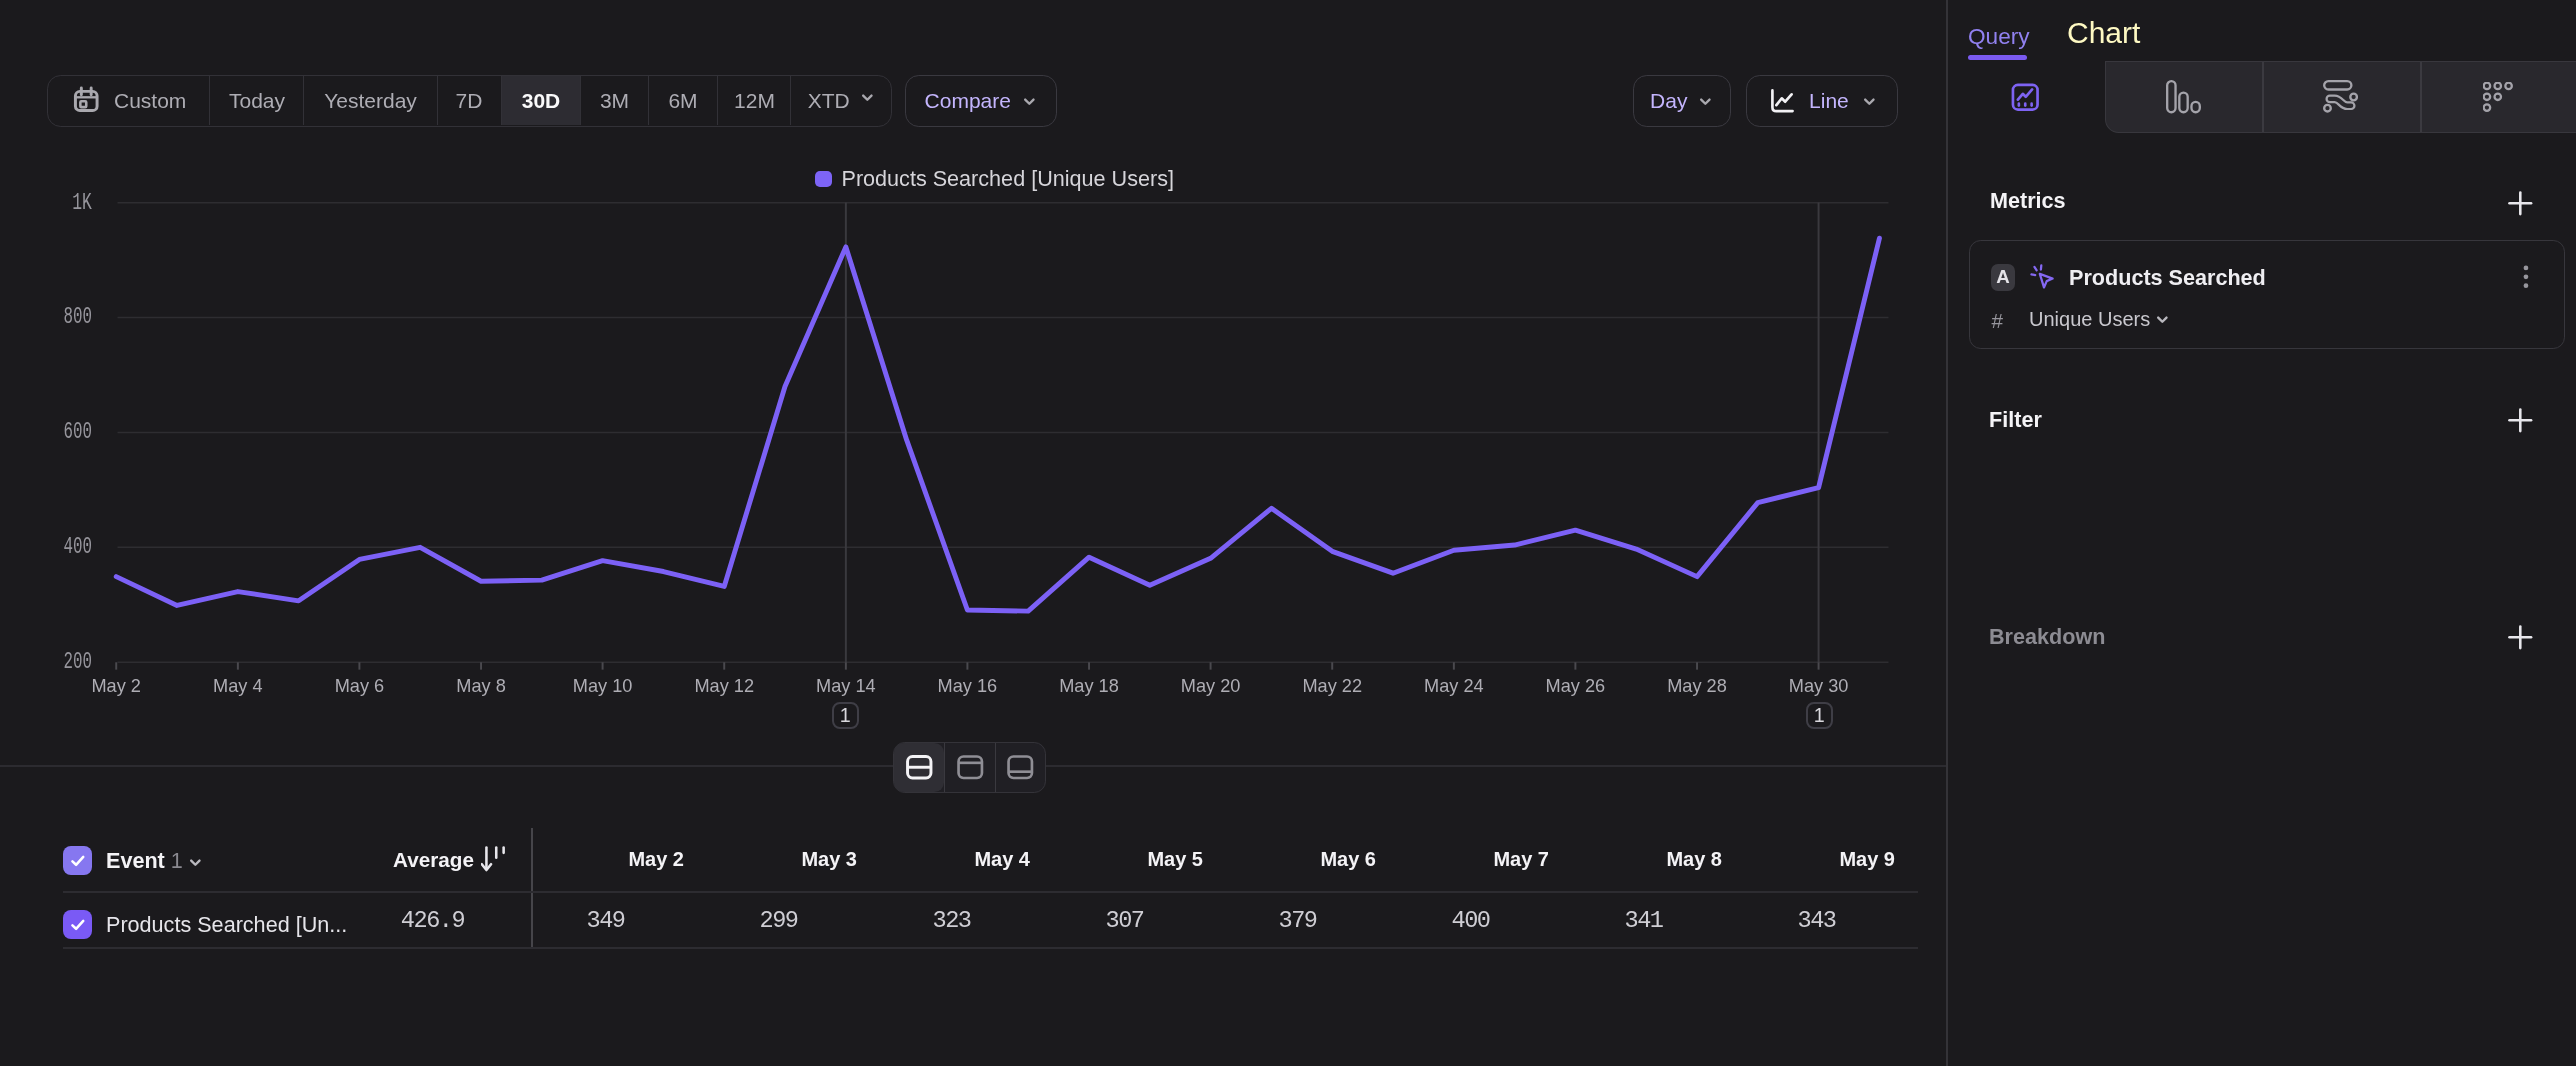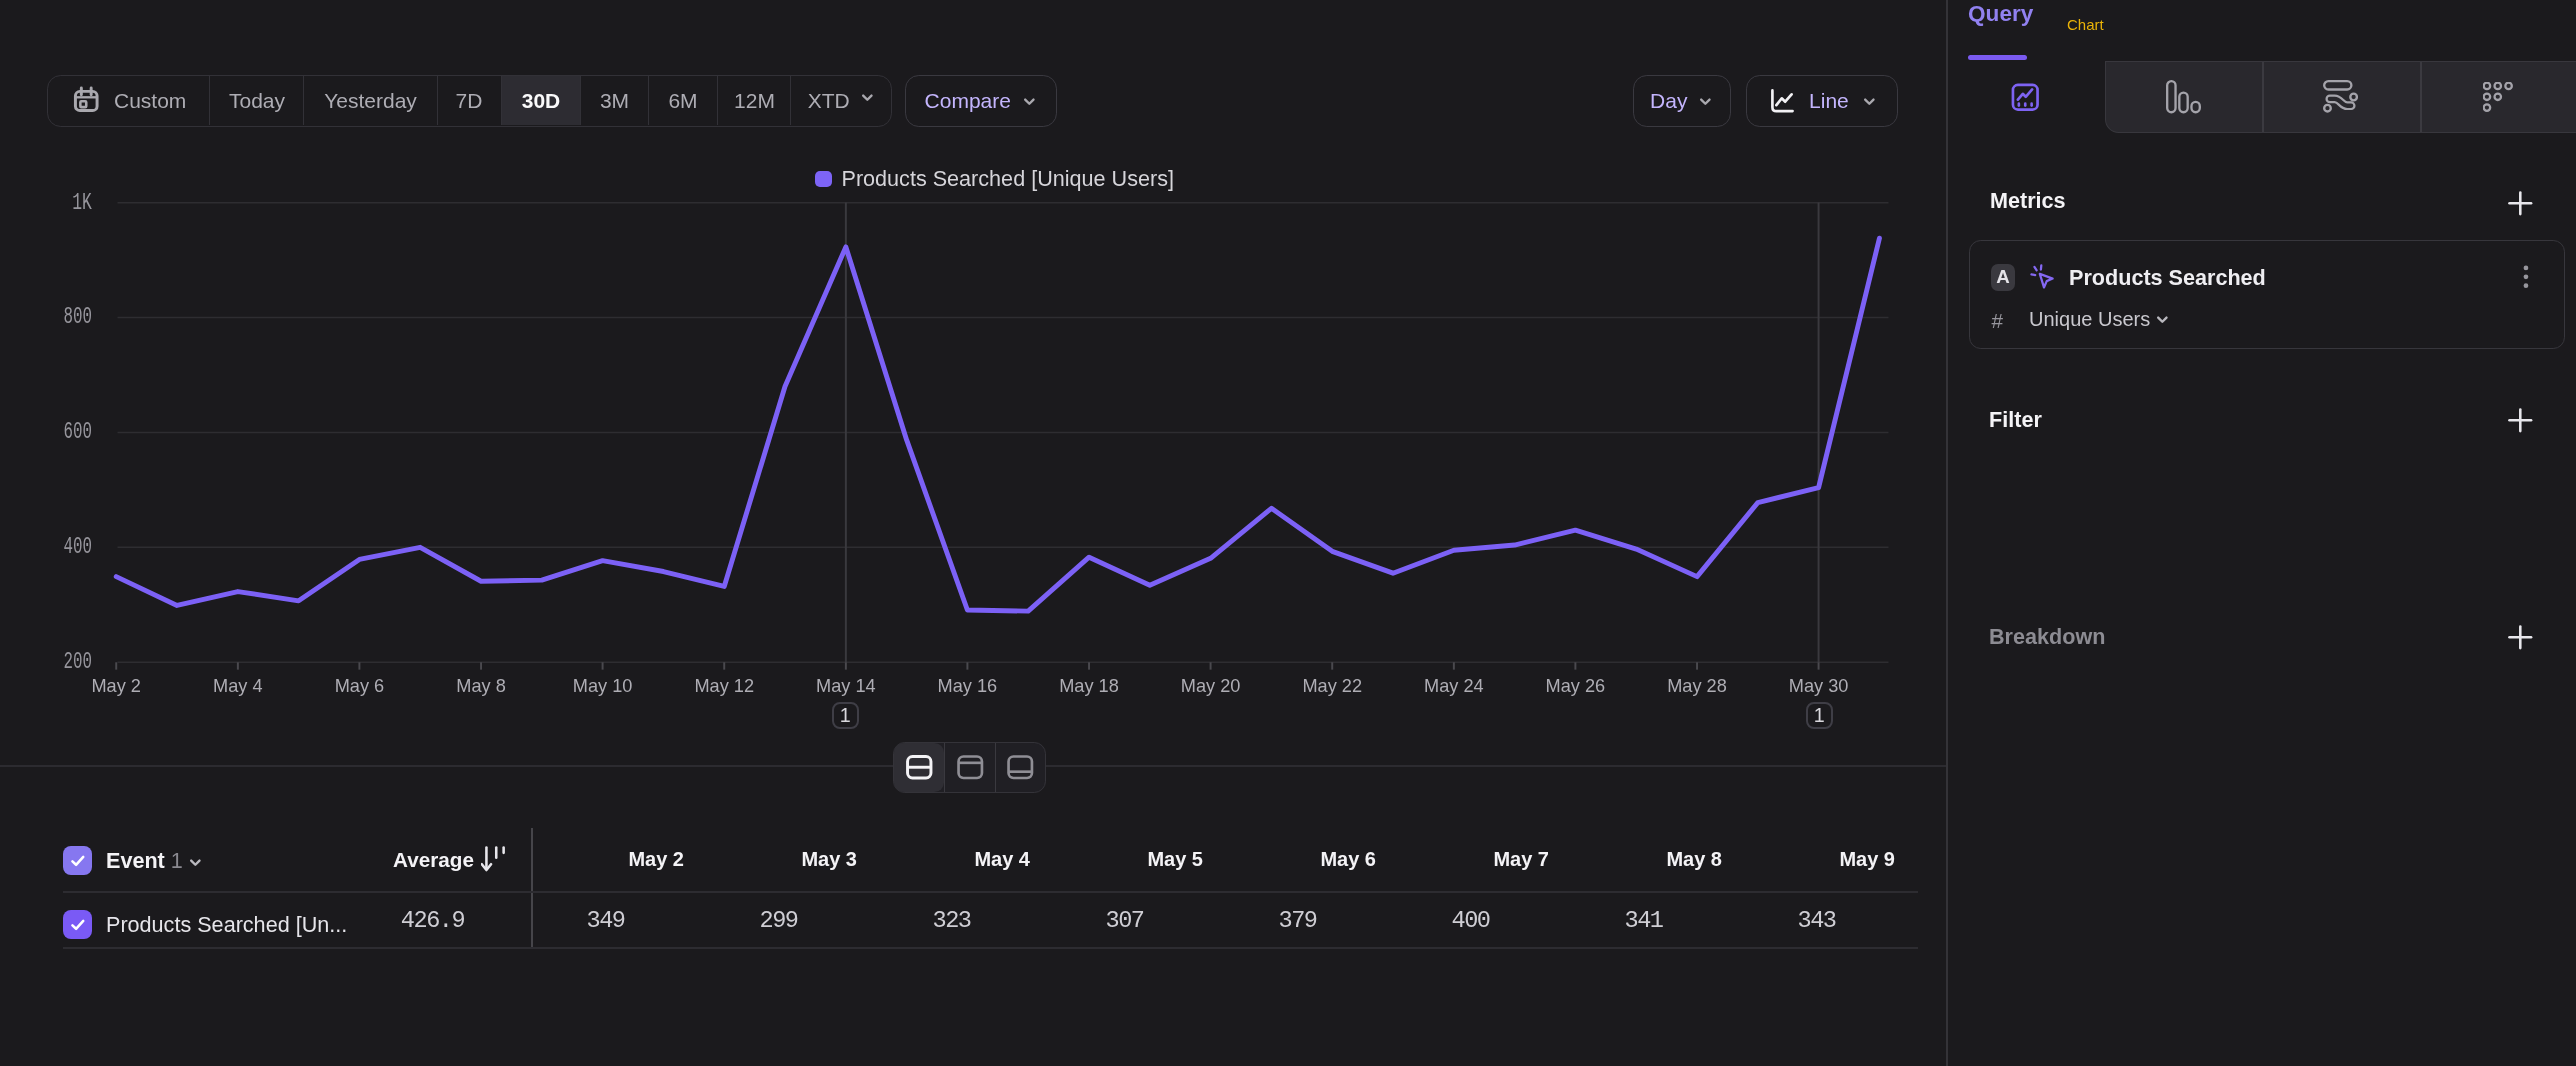--- a/index.html
+++ b/index.html
@@ -182,22 +182,22 @@
 <div class="abs mono" style="left:527px;top:907px;width:157px">349</div>
     <div class="abs mono" style="left:700px;top:907px;width:157px">299</div>
     <div class="abs mono" style="left:873px;top:907px;width:157px">323</div>
     <div class="abs mono" style="left:1046px;top:907px;width:157px">307</div>
     <div class="abs mono" style="left:1219px;top:907px;width:157px">379</div>
     <div class="abs mono" style="left:1392px;top:907px;width:157px">400</div>
     <div class="abs mono" style="left:1565px;top:907px;width:157px">341</div>
     <div class="abs mono" style="left:1738px;top:907px;width:157px">343</div>
 
 <div class="abs" style="left:1946px;top:0;width:1.8px;height:1067px;background:#343338"></div>
-<div class="abs" style="left:1968px;top:1px;font-size:22.6px;font-weight:700;color:#9181f0">Query</div>
-<div class="abs" style="left:2067px;top:15.7px;font-size:15px;color:#eab308">Chart</div>
+<div class="abs" style="left:1968px;top:24px;font-size:22.6px;font-weight:400;color:#9181f0">Query</div>
+<div class="abs" style="left:2067px;top:15.7px;font-size:30px;color:#fef9c3">Chart</div>
 <div class="abs" style="left:1968px;top:55px;width:59px;height:4.9px;border-radius:3px;background:#7a5af0"></div>
 
 <div class="abs" style="left:2105px;top:61px;width:471px;height:72px;background:#29282d;border:1.6px solid #38373d;border-right:none;border-radius:0 0 0 13.8px"></div>
 <div class="abs" style="left:2262px;top:62px;width:1.6px;height:70px;background:#3b3a40"></div>
 <div class="abs" style="left:2420px;top:62px;width:1.6px;height:70px;background:#3b3a40"></div>
 <div class="abs" style="left:2010px;top:82px"><svg width="30.5" height="30.5" viewBox="0 0 31 31" fill="none">
 <rect x="3" y="3" width="25" height="25" rx="5" stroke="#7e63f3" stroke-width="2.7"></rect>
 <path d="M8 18 L13 12 L16 15 L22.5 7.5" stroke="#7e63f3" stroke-width="2.7" stroke-linecap="round" stroke-linejoin="round"></path>
 <line x1="9" y1="22" x2="9" y2="24" stroke="#7e63f3" stroke-width="2.7" stroke-linecap="round"></line>
 <line x1="15.5" y1="22" x2="15.5" y2="24" stroke="#7e63f3" stroke-width="2.7" stroke-linecap="round"></line>

